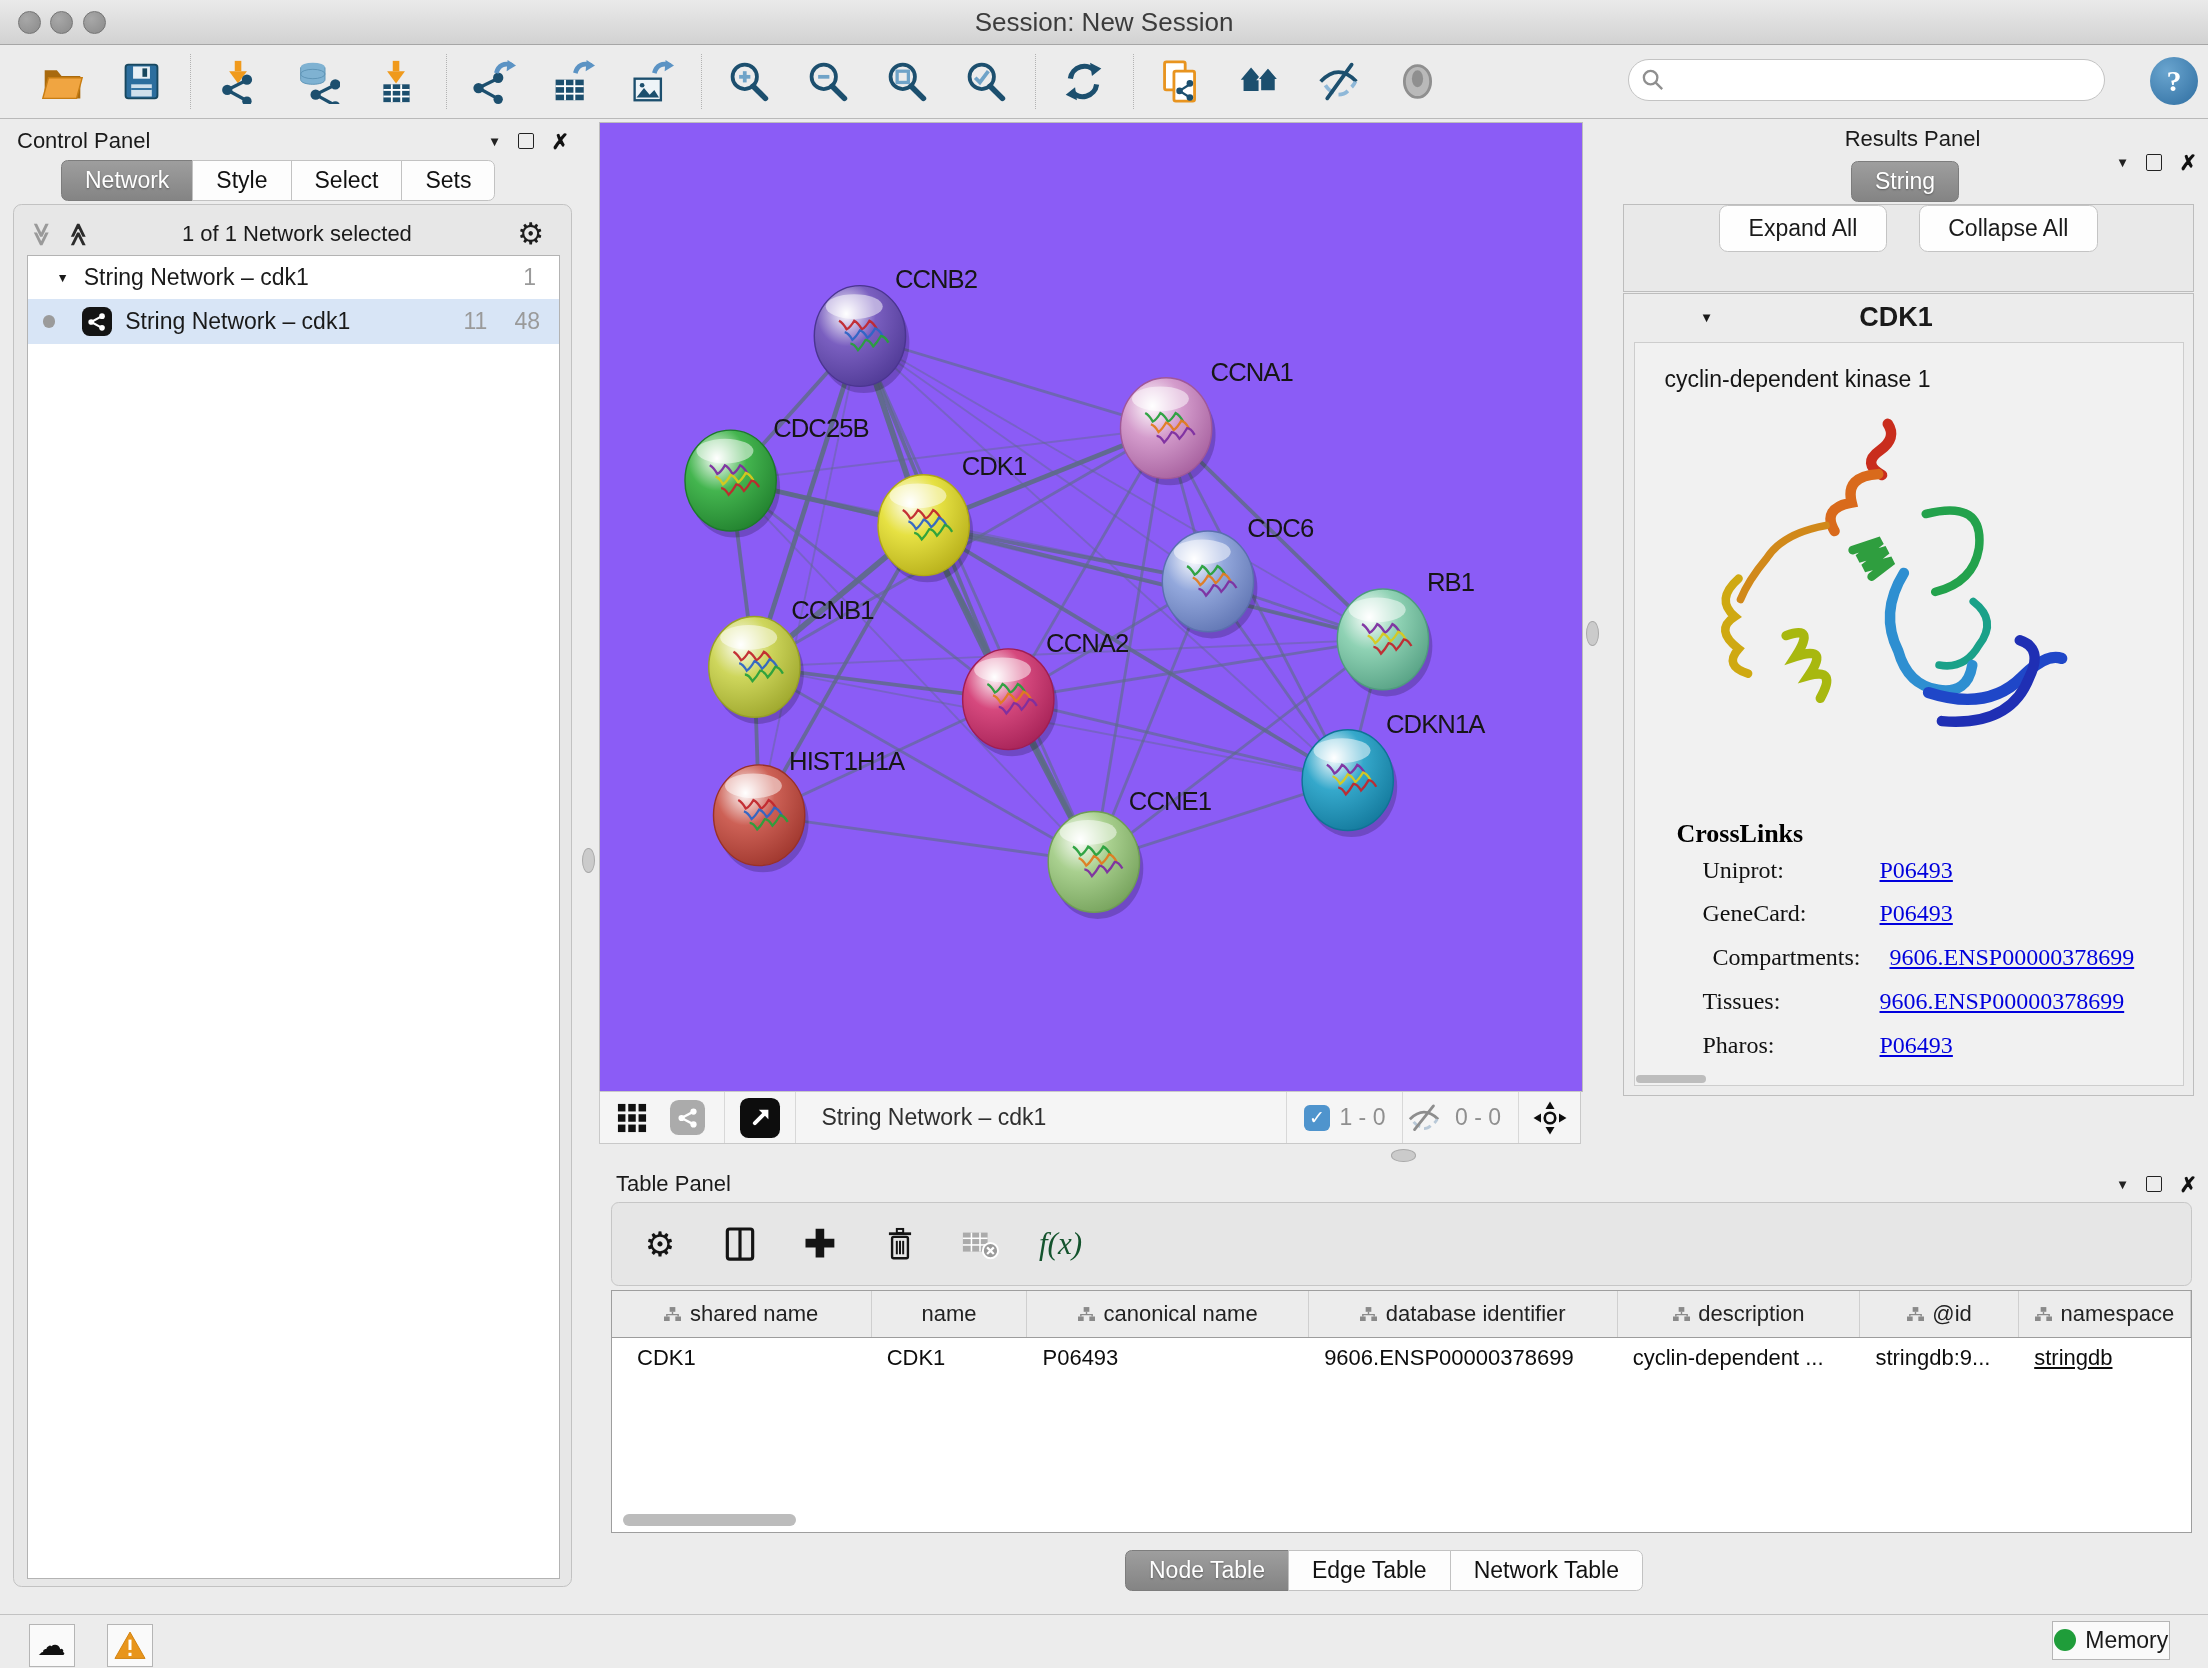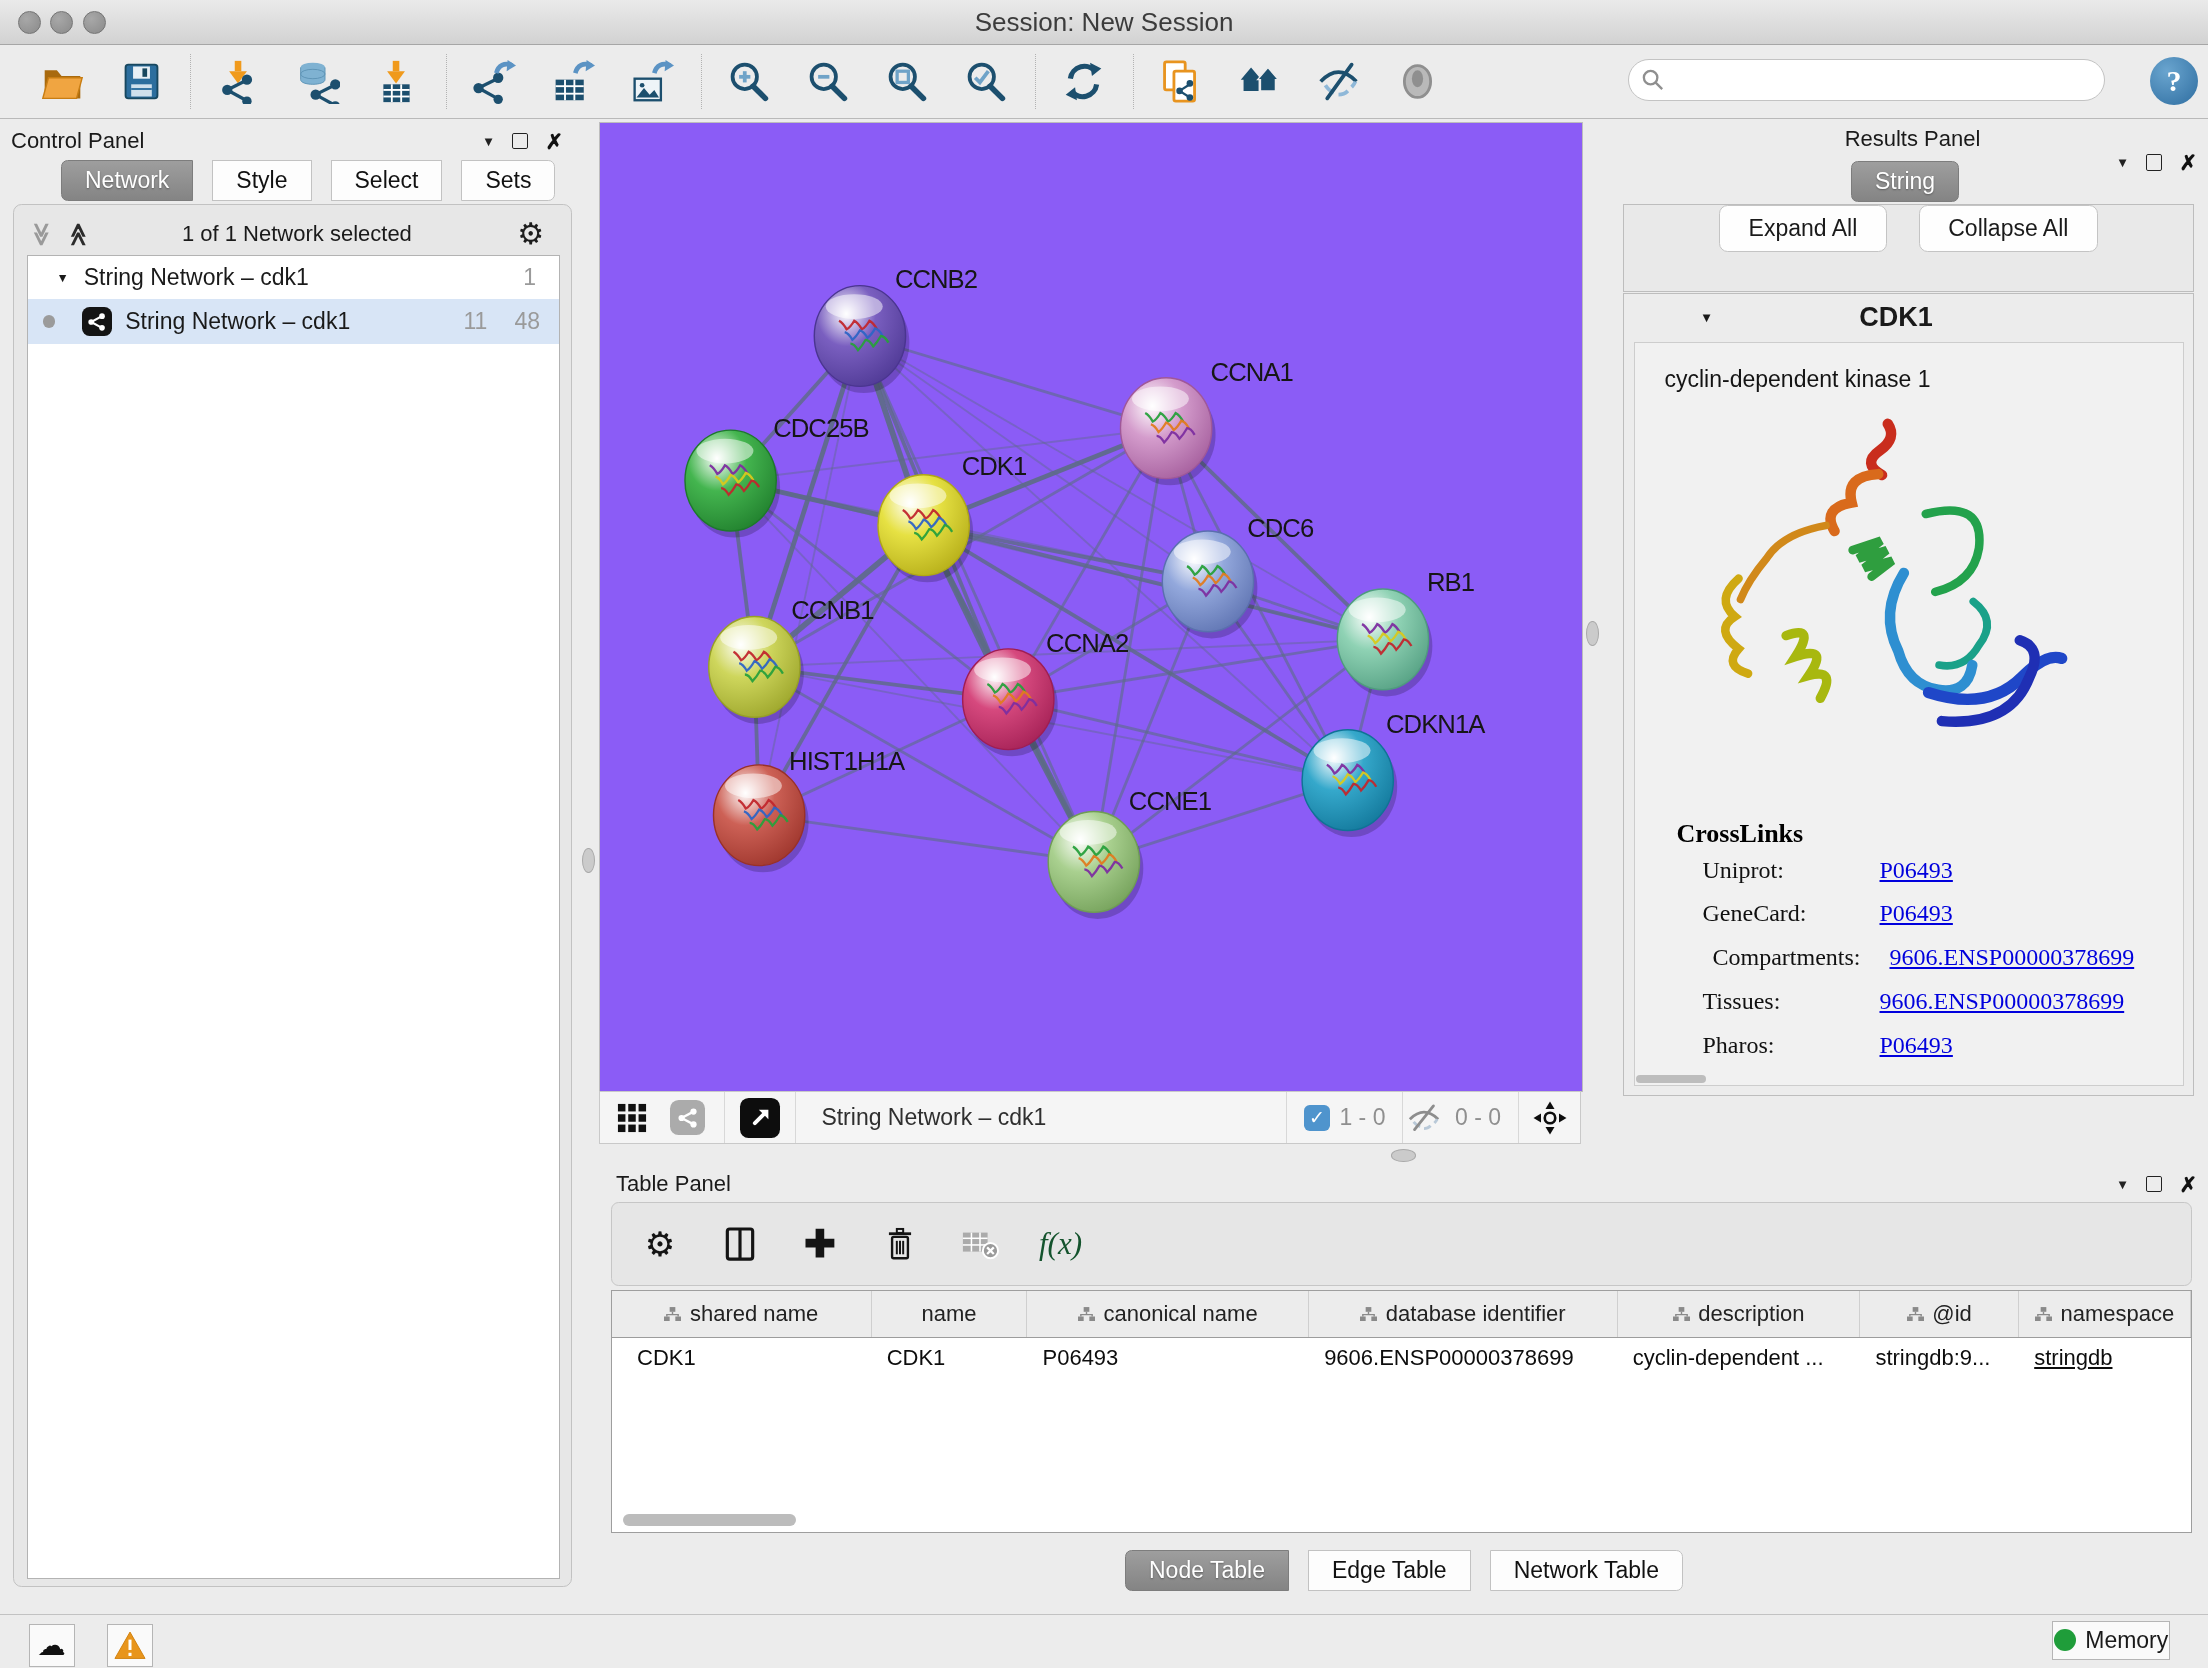--- a/index.html
+++ b/index.html
@@ -26,32 +26,32 @@
     background:radial-gradient(circle at 35% 30%,#6aa5cf,#2e6da0);color:#fff;
     font-family:"Liberation Serif",serif;font-weight:bold;font-size:30px;
     display:flex;align-items:center;justify-content:center;}
 
   
   .panel-head{display:flex;align-items:center;font-size:22px;color:#1a1a1a;}
   .win-ctls{margin-left:auto;display:flex;align-items:center;gap:17px;}
   .wc-collapse{font-size:13.3px;color:#222;}
   .wc-float{width:14.3px;height:14.3px;border:1.9px solid #222;border-radius:1.9px;display:inline-block;}
   .wc-close{font-size:21px;font-weight:bold;color:#111;line-height:1;}
-  .seg{display:flex;gap:20px;}
+  .seg{display:flex;}
   .seg-tab{height:39px;padding:0 23px;background:#fdfdfd;border:1px solid #c2c2c2;margin-left:-1px;
     display:flex;align-items:center;font-size:23px;color:#111;}
   .seg-tab:first-child{border-radius:6.7px 0 0 6.7px;margin-left:0;}
   .seg-tab:last-child{border-radius:0 6.7px 6.7px 0;}
   .seg-tab.sel{background:linear-gradient(#9e9e9e,#848484);color:#fff;border-color:#7d7d7d;
     text-shadow:0 1px 1.9px rgba(0,0,0,.35);}
   .seg-tab.single{border-radius:6.7px;}
   .knob{background:#cbcbcb;border:1px solid #a9a9a9;border-radius:50%;}
 
   
-  #cp-head{left:11px;top:126px;width:552px;height:30px;}
+  #cp-head{left:17px;top:126px;width:552px;height:30px;}
   #cp-tabs{left:61px;top:160px;}
   #cp-box{left:13.3px;top:204px;width:557px;height:1381px;background:#e7e7e7;
     border:1px solid #c2c2c2;border-radius:8.6px;}
   #cp-toolrow{left:28.5px;top:215px;width:529px;height:38px;display:flex;align-items:center;font-size:22px;}
   .chev{font-size:23px;font-weight:bold;display:inline-block;transform:rotate(90deg);}
   #cp-gear{margin-left:auto;margin-right:13.3px;font-size:30px;color:#1d1d1d;line-height:1;}
   #cp-tree{left:27px;top:255px;width:533px;height:1324px;background:#fff;border:1px solid #b3b3b3;box-sizing:border-box;}
   .tree-row{display:flex;align-items:center;height:43px;font-size:23px;}
   .tree-row .cnt{color:#9a9a9a;}
   #tree-row-net{background:#d8e5f6;height:45px;}

